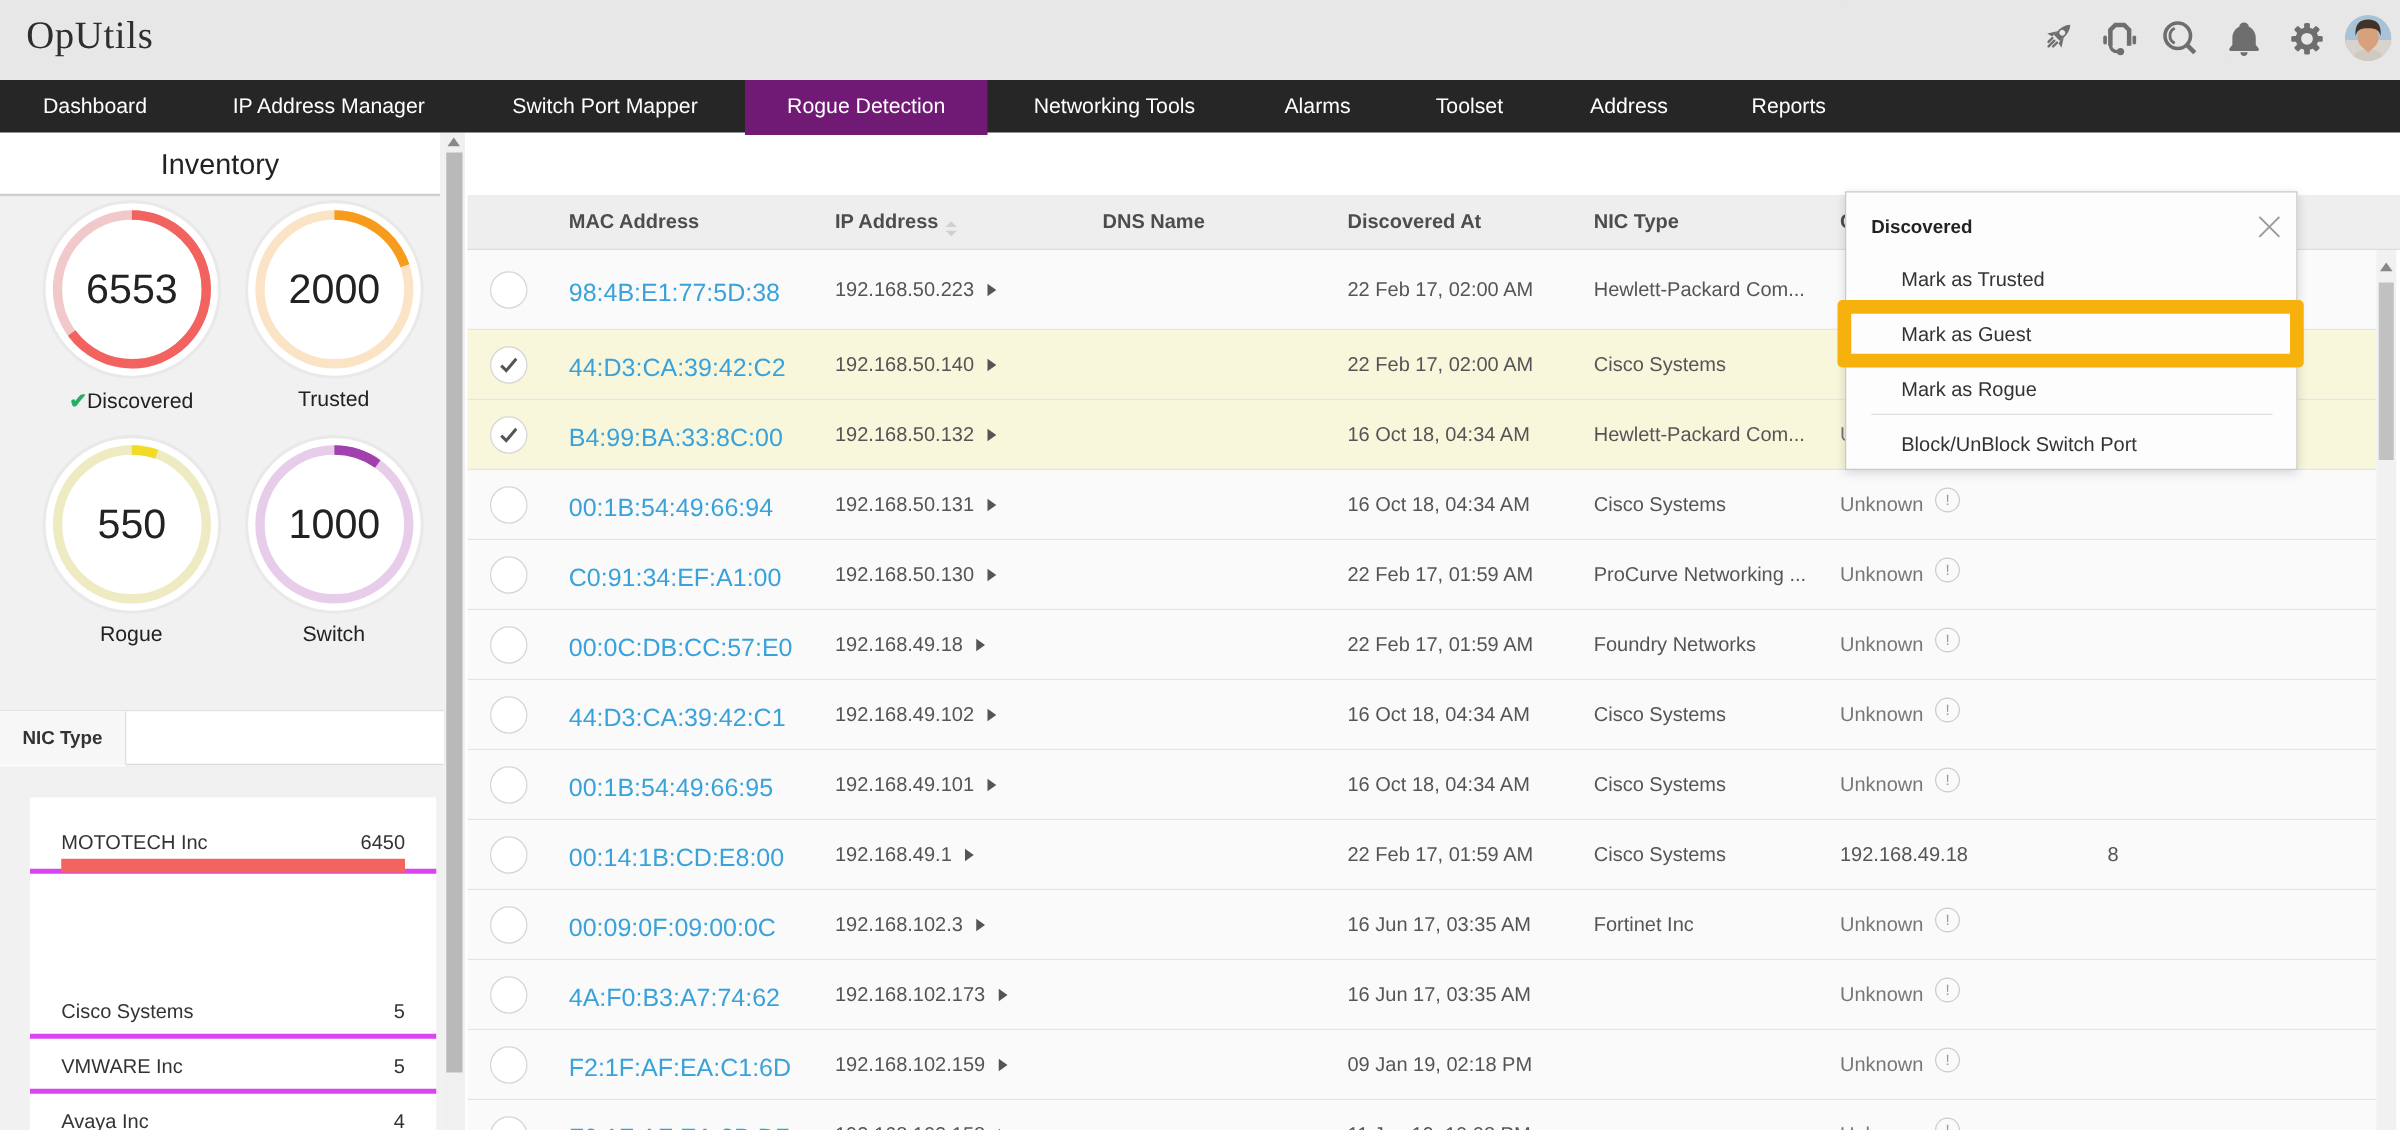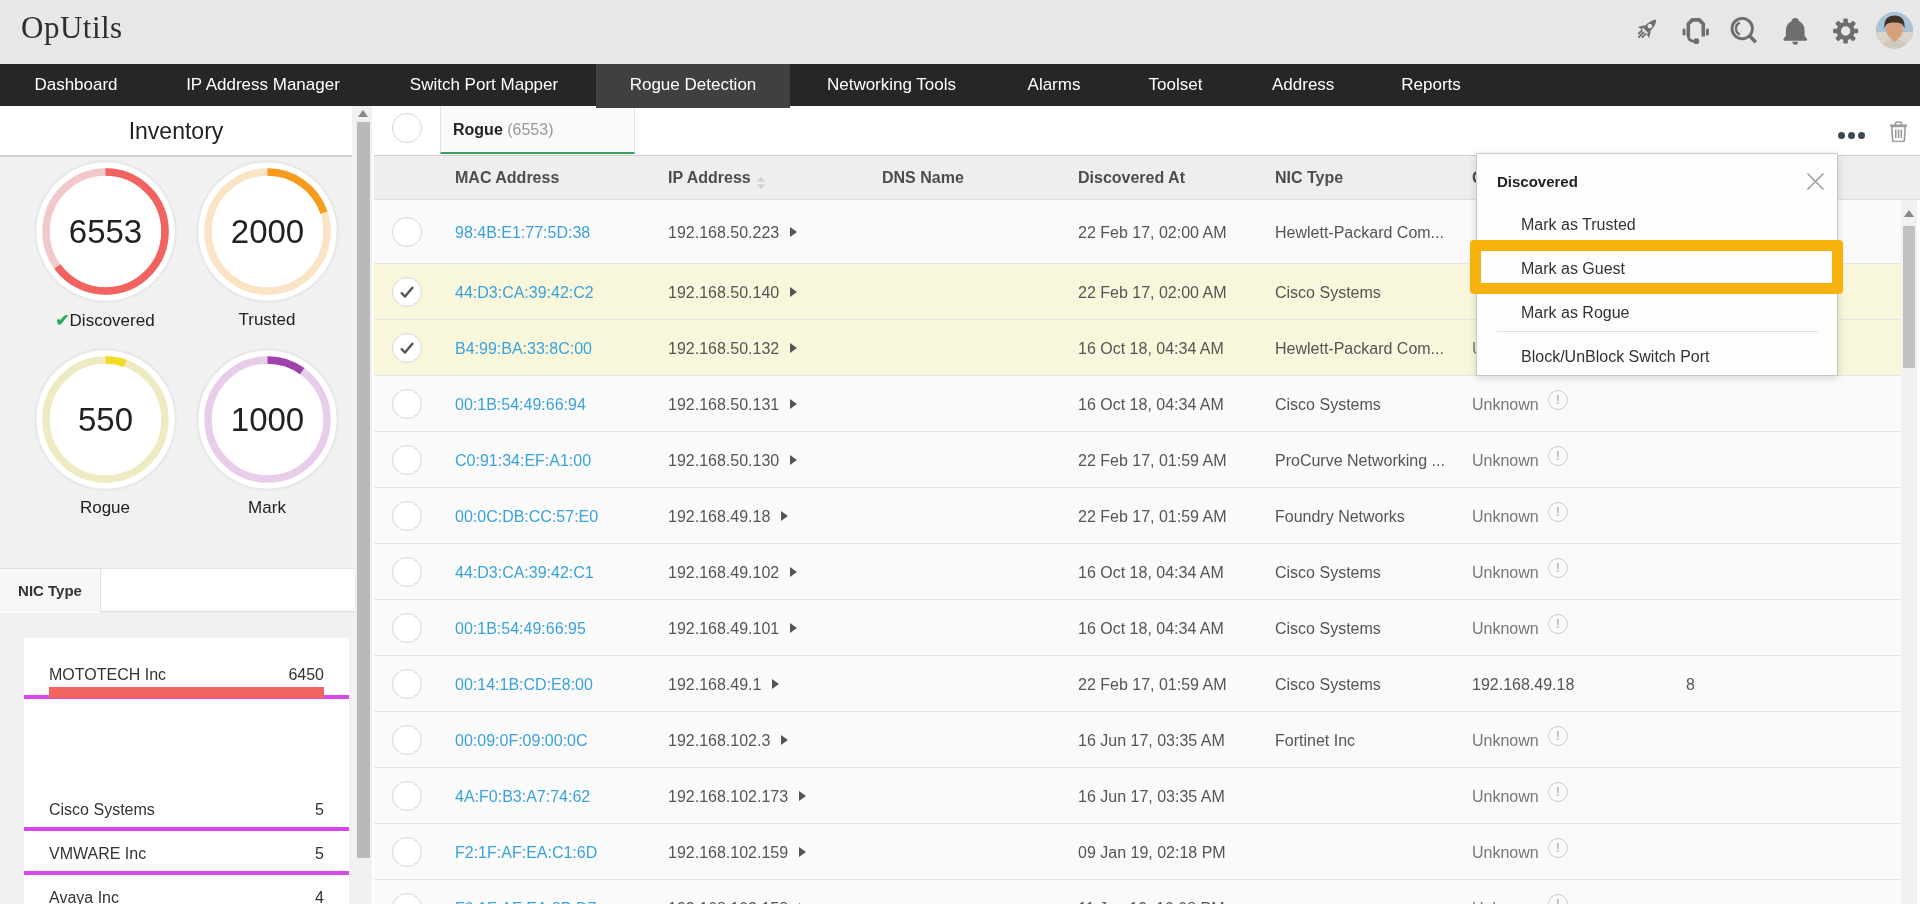--- a/index.html
+++ b/index.html
@@ -7,21 +7,21 @@
 
 
 #topbar { position:absolute; left:0; top:0; width:1920px; height:64px; background:#e9e9e9; }
 #logo { position:absolute; left:21px; top:10px; font-family:"Liberation Serif", serif; font-size:31px; color:#2e2e2e; letter-spacing:0.5px; }
 .topicon { position:absolute; top:17px; width:28px; height:28px; }
 #avatar { position:absolute; left:1876px; top:12px; width:37px; height:37px; border-radius:50%; overflow:hidden; background:linear-gradient(180deg,#bcd3e4 0%,#a6c4de 30%,#d9b491 45%,#cfa17c 60%,#e8e3dd 80%,#dcd7d2 100%); }
 
 
 #nav { position:absolute; left:0; top:64px; width:1920px; height:42px; background:#262626; z-index:3; }
 #nav .item { position:absolute; top:0; height:42px; line-height:42px; color:#fff; font-size:17px; text-align:center; }
-#nav .active { background:#404040; height:44px; }
+#nav .active { background:#701a75; height:44px; }
 
 
 #sidebar { position:absolute; left:0; top:106px; width:355px; height:798px; background:#f1f1f1; }
 #sb-head { position:absolute; left:0; top:0; width:352px; height:51px; background:#fff; border-bottom:2px solid #cfcfcf; text-align:center; line-height:50px; font-size:23px; color:#222; }
 .donutlabel { position:absolute; font-size:17px; color:#222; text-align:center; width:160px; }
 .nictabrow { position:absolute; left:0; top:462px; width:355px; height:44px; background:#fff; border-top:1px solid #e2e2e2; border-bottom:1px solid #dcdcdc; }
 .nictab { position:absolute; left:0; top:0; width:101px; height:44px; background:#f7f7f7; border-right:1px solid #e0e0e0; border-bottom:1px solid #fff; line-height:43px; text-align:center; font-weight:bold; font-size:15px; color:#333; }
 .niccard { position:absolute; left:24px; top:532px; width:325px; height:266px; background:#fff; }
 .nicrow { position:absolute; left:0; width:325px; border-bottom:4px solid #d946ef; }
 .nicname { position:absolute; left:25px; font-size:16px; color:#333; }
@@ -40,21 +40,21 @@
 #roguetab b { font-size:16px; color:#222; font-weight:bold; }
 #roguetab span { font-size:16px; color:#999; }
 #dots3 { position:absolute; left:1464px; top:19px; }
 #dots3 i { display:inline-block; width:7px; height:7px; border-radius:50%; background:#3c4855; margin-right:3px; }
 #thead { position:absolute; left:0; top:50px; width:1546px; height:44px; background:#eee; border-bottom:1px solid #ddd; }
 #thead .h { position:absolute; top:0; height:32px; line-height:44px; font-size:16px; font-weight:bold; color:#4d4d4d; }
 #tbody { position:absolute; left:0; top:94px; width:1546px; height:704px; }
 .row { position:absolute; left:0; width:1527px; height:56px; background:#fafafa; border-bottom:1px solid #e5e5e5; }
 .row.sel { background:#f8f7dc; }
 .cell { position:absolute; font-size:16px; color:#555; }
-.mac { position:absolute; font-size:16px; color:#39a2db; }
+.mac { position:absolute; font-size:20px; color:#39a2db; }
 .tri { position:absolute; width:0; height:0; border-top:5px solid transparent; border-bottom:5px solid transparent; border-left:7px solid #555; }
 .warn { position:absolute; width:20px; height:20px; border-radius:50%; border:1px solid #ccc; color:#999; font-size:12px; text-align:center; line-height:19px; }
 
 
 #popup { position:absolute; left:1476px; top:153px; width:362px; height:223px; background:#fdfdfd; border:1px solid #c9c9c9; box-shadow:0 2px 8px rgba(0,0,0,0.15); }
 #popup .title { position:absolute; left:20px; top:19px; font-size:15px; font-weight:bold; color:#222; }
 #popup .close { position:absolute; left:329px; top:18px; width:19px; height:19px; }
 #popup .mi { position:absolute; left:44px; font-size:16px; color:#333; }
 #popup .sep { position:absolute; left:20px; top:177px; width:321px; border-top:1px solid #e0e0e0; }
 #hlbox { position:absolute; left:1470px; top:240px; width:373px; height:54px; border:11px solid #f7b10d; border-radius:4px; background:transparent; }
@@ -170,21 +170,21 @@
       <circle r="71.5" fill="#e9e9e9"></circle>
         <circle r="69" fill="#fff"></circle>
       <circle r="59.5" fill="none" stroke="#e7cdea" stroke-width="7.5"></circle>
       <circle r="59.5" fill="none" stroke="#a041ae" stroke-width="7.5" stroke-dasharray="37 336.8" transform="rotate(-90)"></circle>
       <text y="11" text-anchor="middle" font-size="33" fill="#222">1000</text>
     </g>
   </svg>
   <div class="donutlabel" style="left:25px; top:204px;"><span style="color:#27ae60; font-weight:bold;">✔</span>Discovered</div>
   <div class="donutlabel" style="left:187px; top:204px;">Trusted</div>
   <div class="donutlabel" style="left:25px; top:392px;">Rogue</div>
-  <div class="donutlabel" style="left:187px; top:392px;">Mark</div>
+  <div class="donutlabel" style="left:187px; top:392px;">Switch</div>
 
   <div class="nictabrow">
       <div class="nictab">NIC Type</div>
     </div>
 
   <div class="niccard">
     <div class="nicrow" style="top:0; height:61px;">
       <span class="nicname" style="top:28px;">MOTOTECH Inc</span>
         <span class="nicval" style="top:28px;">6450</span>
       <div style="position:absolute; left:25px; top:49px; width:275px; height:11px; background:#f4645f;"></div>
@@ -202,31 +202,20 @@
         <span class="nicval" style="top:14px;">4</span>
       </div>
   </div>
 </div>
 
 <div class="sbtrack" style="left:355px; top:106px; width:17px; height:798px;"></div>
 <div class="sbarrow" style="left:358px; top:110px;"></div>
 <div class="sbthumb" style="left:357px; top:122px; width:13px; height:736px;"></div>
 
 <div id="main">
-  <div id="toolbar">
-    <div class="radio" style="left:18px; top:7px;"></div>
-    <div id="roguetab"><b>Rogue</b> <span>(6553)</span></div>
-    <div id="dots3"><i></i><i></i><i></i></div>
-    <svg style="position:absolute; left:1515px; top:15px; width:19px; height:21px;" viewBox="0 0 19 21" fill="none" stroke="#9a9a9a" stroke-width="1.6">
-        <path d="M1 4.5h17" stroke-width="2"></path>
-        <path d="M6.5 4V2.2a1.2 1.2 0 0 1 1.2-1.2h3.6a1.2 1.2 0 0 1 1.2 1.2V4"></path>
-        <path d="M2.8 5.5h13.4l-0.8 13.6a1.5 1.5 0 0 1-1.5 1.4H5.1a1.5 1.5 0 0 1-1.5-1.4z"></path>
-        <path d="M6.7 8.5v8.5 M9.5 8.5v8.5 M12.3 8.5v8.5"></path>
-      </svg>
-  </div>
   <div id="thead">
     <div class="h" style="left:81px;">MAC Address</div>
     <div class="h" style="left:294px;">IP Address</div>
     <svg style="position:absolute; left:382px; top:21px; width:10px; height:12px;" viewBox="0 0 10 12">
         <path d="M5 0 L9.5 4.5 L0.5 4.5 Z" fill="#cfcfcf"></path>
         <path d="M5 12 L9.5 7.5 L0.5 7.5 Z" fill="#cfcfcf"></path>
       </svg>
     <div class="h" style="left:508px;">DNS Name</div>
     <div class="h" style="left:704px;">Discovered At</div>
     <div class="h" style="left:901px;">NIC Type</div>

